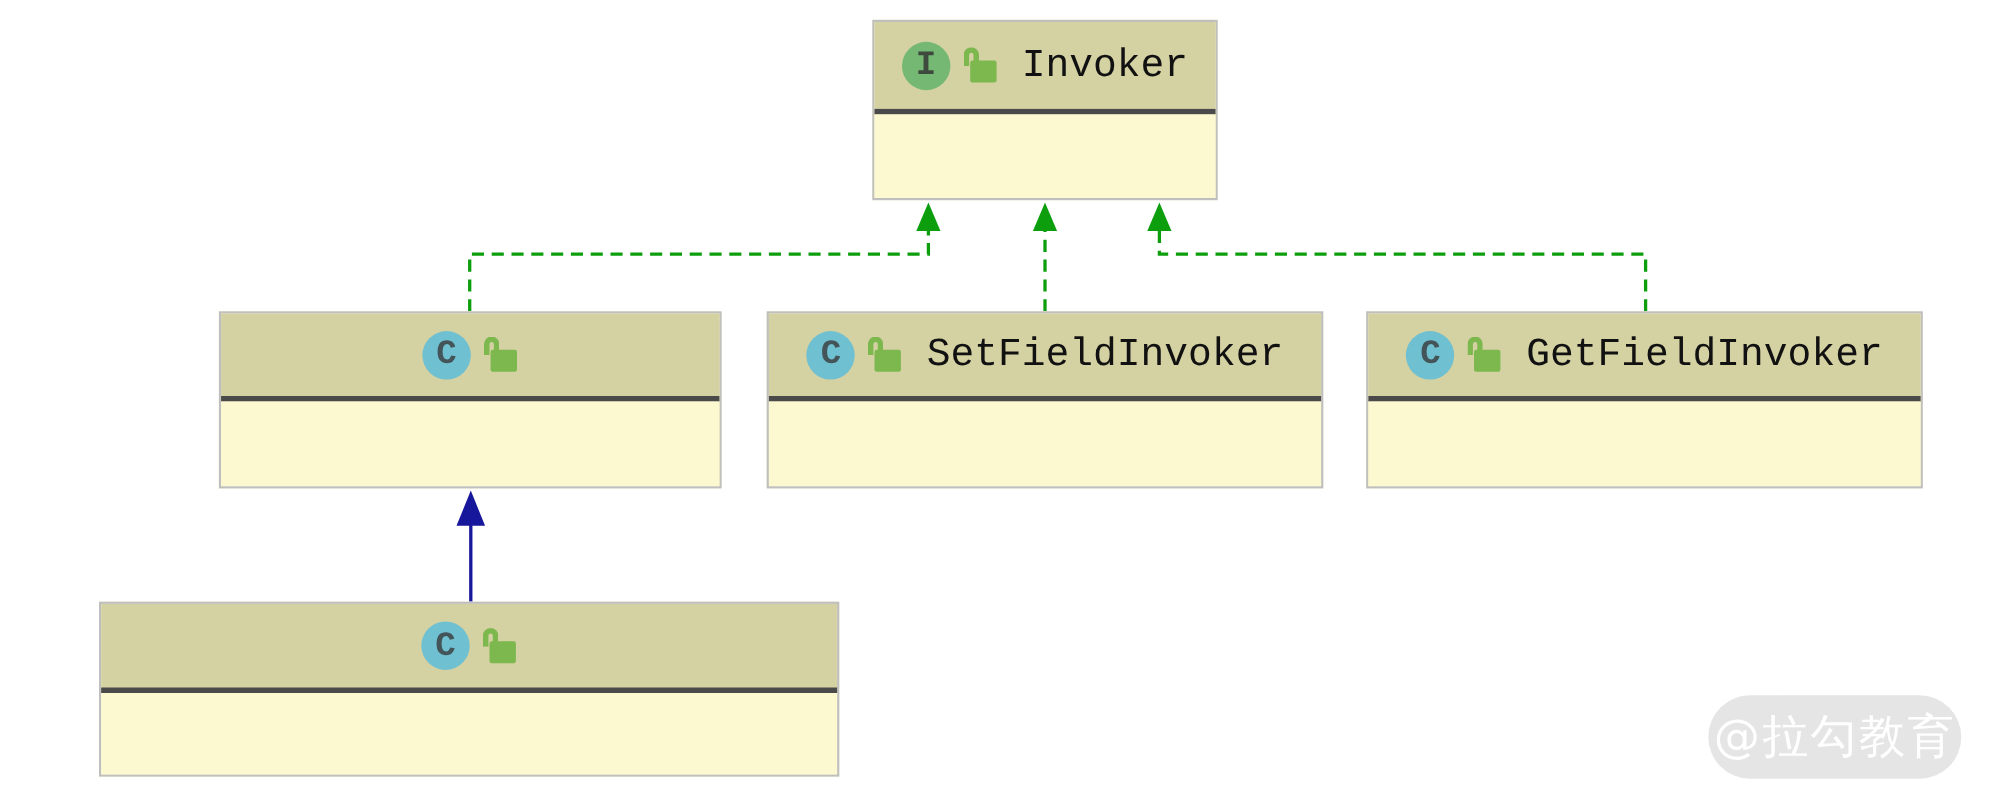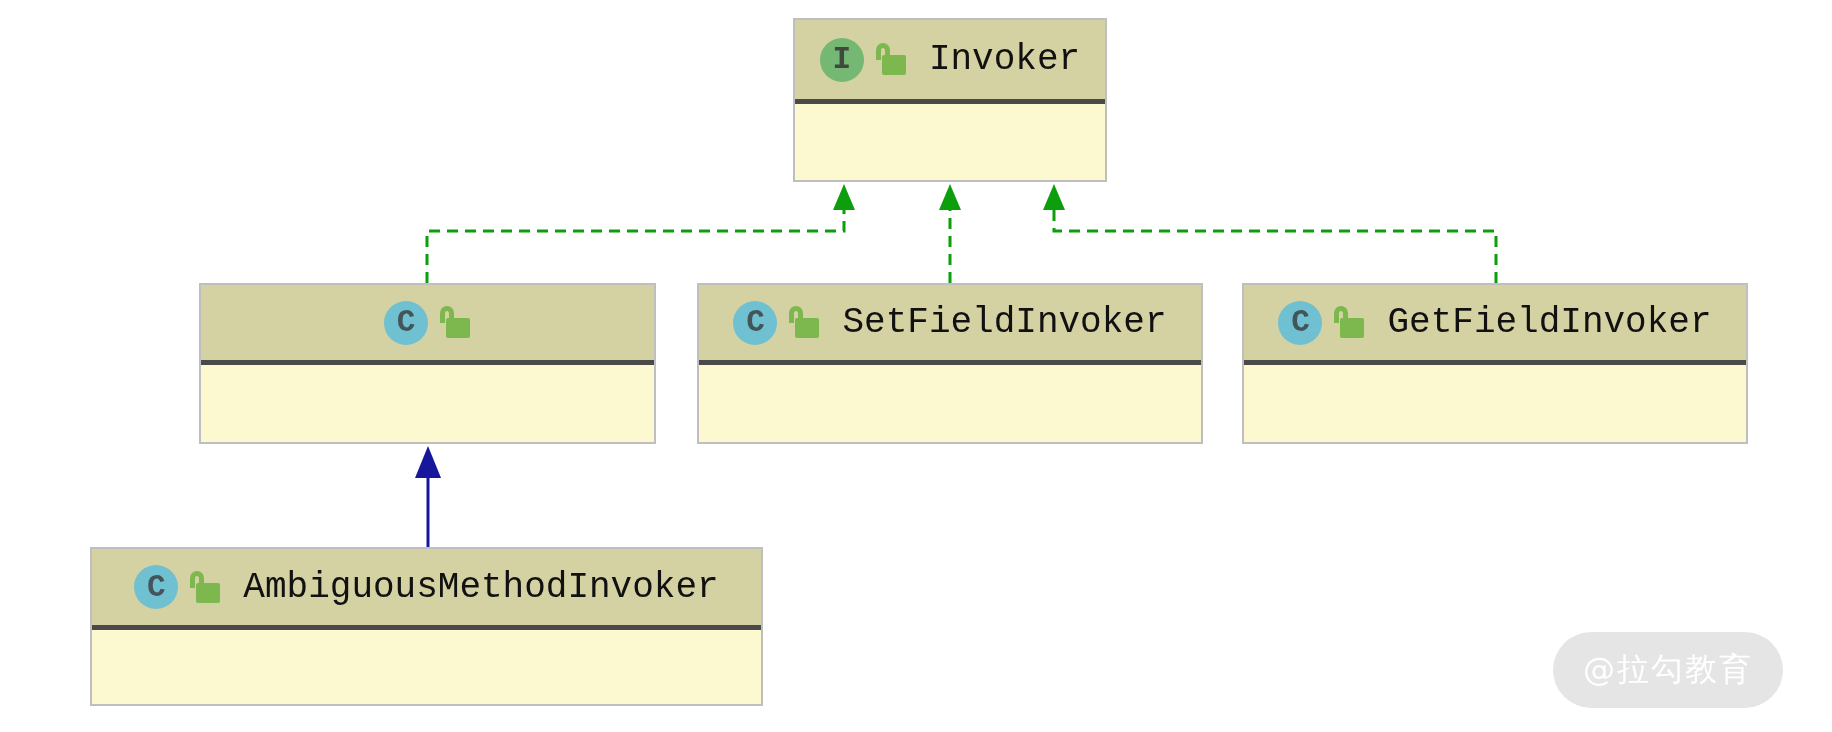--- a/index.html
+++ b/index.html
@@ -50,21 +50,21 @@
     fill:none; stroke:var(--implements-edge-green); stroke-width:3;
     stroke-dasharray:11 7;
   }
   .arrow-implements{ fill:var(--implements-edge-green); stroke:none; }
   .edge-extends{ fill:none; stroke:var(--extends-edge-blue); stroke-width:3; }
   .arrow-extends{ fill:var(--extends-edge-blue); stroke:none; }
   .watermark{
     position:absolute; left:1553px; top:632px; width:230px; height:76px;
     background:var(--watermark-bg); border-radius:38px;
     display:flex; align-items:center; justify-content:center;
-    color:var(--watermark-text); font-size:32px;
+    color:var(--watermark-text); font-size:42px;
     font-family:"DejaVu Sans","Liberation Sans",sans-serif;
     letter-spacing:2px; opacity:0.92;text-align:center;
   }
 </style>
 </head>
 <body>
 
 <div id="stage">
 
   <svg id="edges" viewBox="0 0 1832 732" xmlns="http://www.w3.org/2000/svg">
@@ -137,21 +137,20 @@
     <div class="uml-body"></div>
   </div>
 
   <div class="uml-node" style="left:90px;top:547px;width:673px;height:159px;">
     <div class="uml-header" style="height:81px;">
       <span class="kind-icon kind-class">C</span>
       <span class="lock-icon">
         <span class="lock-shackle"></span>
           <span class="lock-body"></span>
       </span>
-      <span class="node-label">AmbiguousMethodInvoker</span>
     </div>
     <div class="uml-body"></div>
   </div>
 
   <div class="watermark">
     <span>@拉勾教育</span>
   </div>
 
 </div>
 

